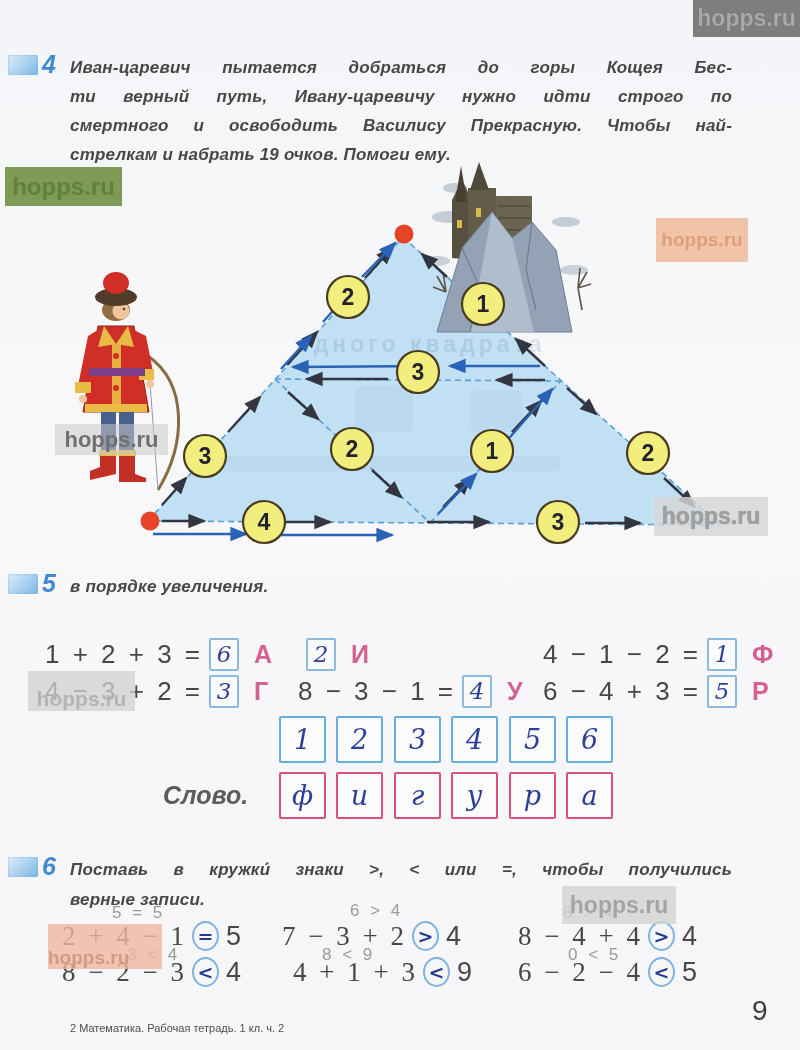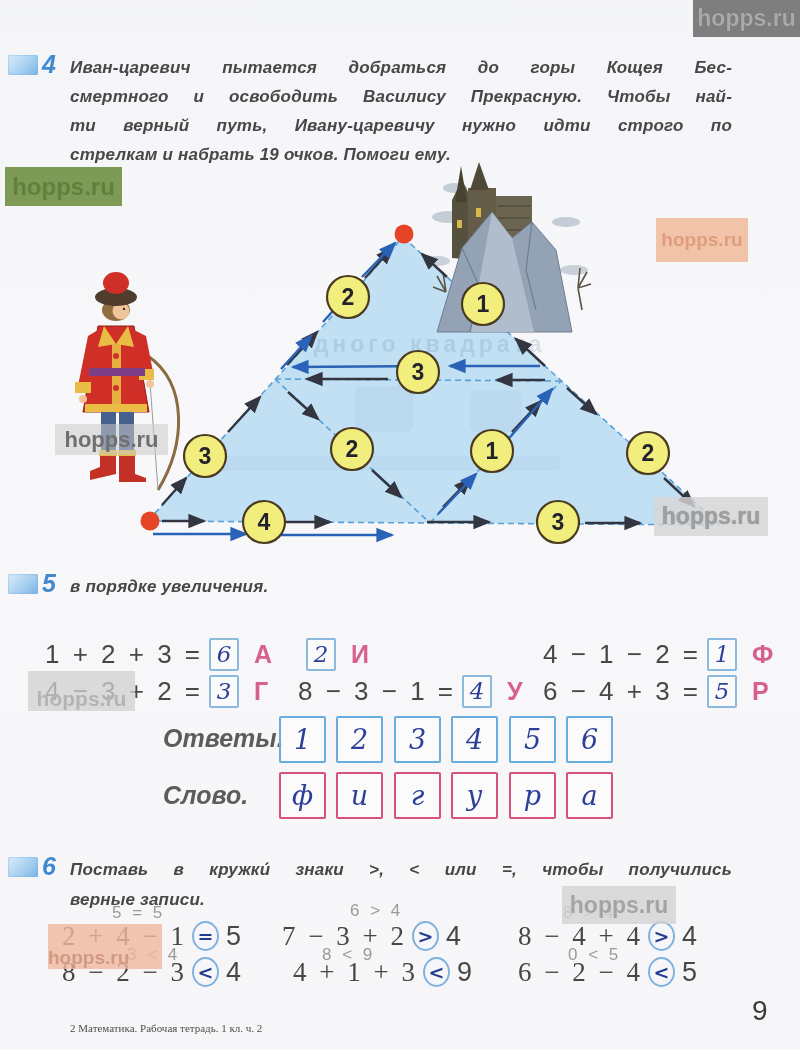--- a/index.html
+++ b/index.html
@@ -51,38 +51,38 @@
 
   
   .cmp { position:absolute; height:32px; display:flex; align-items:center; }
   .cmp .expr { font-size:27px;font-family:Liberation Serif, serif; }
   .ocircle { display:inline-flex; align-items:center; justify-content:center; width:23px; height:26px;
     border:2px solid #7fb2e0; border-radius:50%; margin:0 7px; }
   .ocircle .hand { font-size:19px; font-weight:bold; font-style:normal; color:#1f3a8f; }
   .rhs { font-size:27px; color:#474747; }
   .note { position:absolute; font-size:17px; color:#9a9a9a; letter-spacing:3px; white-space:nowrap; }
 
-  .imprint { position:absolute; left:70px; top:1022px; font-family:Liberation Serif, serif; font-size:11px; color:#4f4f4f; }
+  .imprint { position:absolute; left:70px; top:1022px; font-family:Liberation Sans, sans-serif; font-size:11px; color:#4f4f4f; }
   .pagenum { position:absolute; left:752px; top:995px; font-size:28px; color:#3a3a3a; }
 
   svg text { font-family:"Liberation Sans", sans-serif; }
   .badge-num { font-size:23px; font-weight:bold; fill:#23232d; }
   .ghost-t { font-size:23px; font-weight:bold; fill:rgba(90,130,180,0.20); letter-spacing:4px; }
 </style>
 </head>
 <body>
 
 <div class="page">
 
   <span class="marker" style="top:55px"></span>
   <span class="tnum" style="top:50px">4</span>
   <div class="ttext" style="top:53px">
     <div class="jline">Иван-царевич пытается добраться до горы Кощея Бес-</div>
+    <div class="jline">ти верный путь, Ивану-царевичу нужно идти строго по</div>
     <div class="jline">смертного и освободить Василису Прекрасную. Чтобы най-</div>
-    <div class="jline">ти верный путь, Ивану-царевичу нужно идти строго по</div>
     <div class="lline">стрелкам и набрать 19 очков. Помоги ему.</div>
   </div>
 
   <svg width="800" height="405" viewBox="0 0 800 405" style="position:absolute;left:0;top:160px">
     <defs>
       <marker id="mB" markerWidth="9" markerHeight="8" refX="6.5" refY="3" orient="auto">
         <path d="M0,0 L7.5,3 L0,6 Z" fill="#333640"></path>
       </marker>
       <marker id="mBl" markerWidth="9" markerHeight="8" refX="6.5" refY="3" orient="auto">
         <path d="M0,0 L7.5,3 L0,6 Z" fill="#2a62b8"></path>
@@ -276,21 +276,20 @@
     <span class="letter">Ф</span>
   </div>
   <div class="eq" style="left:543px; top:675px">
     <span class="expr">6 − 4 + 3 =</span>
     <span class="abox">
         <span class="hand">5</span>
       </span>
     <span class="letter">Р</span>
   </div>
 
-  <div class="rowlabel" style="top:724px">Ответы.</div>
   <div class="cellbox blue" style="left:279px; top:716px">
       <span class="hand">1</span>
     </div>
   <div class="cellbox blue" style="left:336px; top:716px">
       <span class="hand">2</span>
     </div>
   <div class="cellbox blue" style="left:394px; top:716px">
       <span class="hand">3</span>
     </div>
   <div class="cellbox blue" style="left:451px; top:716px">

